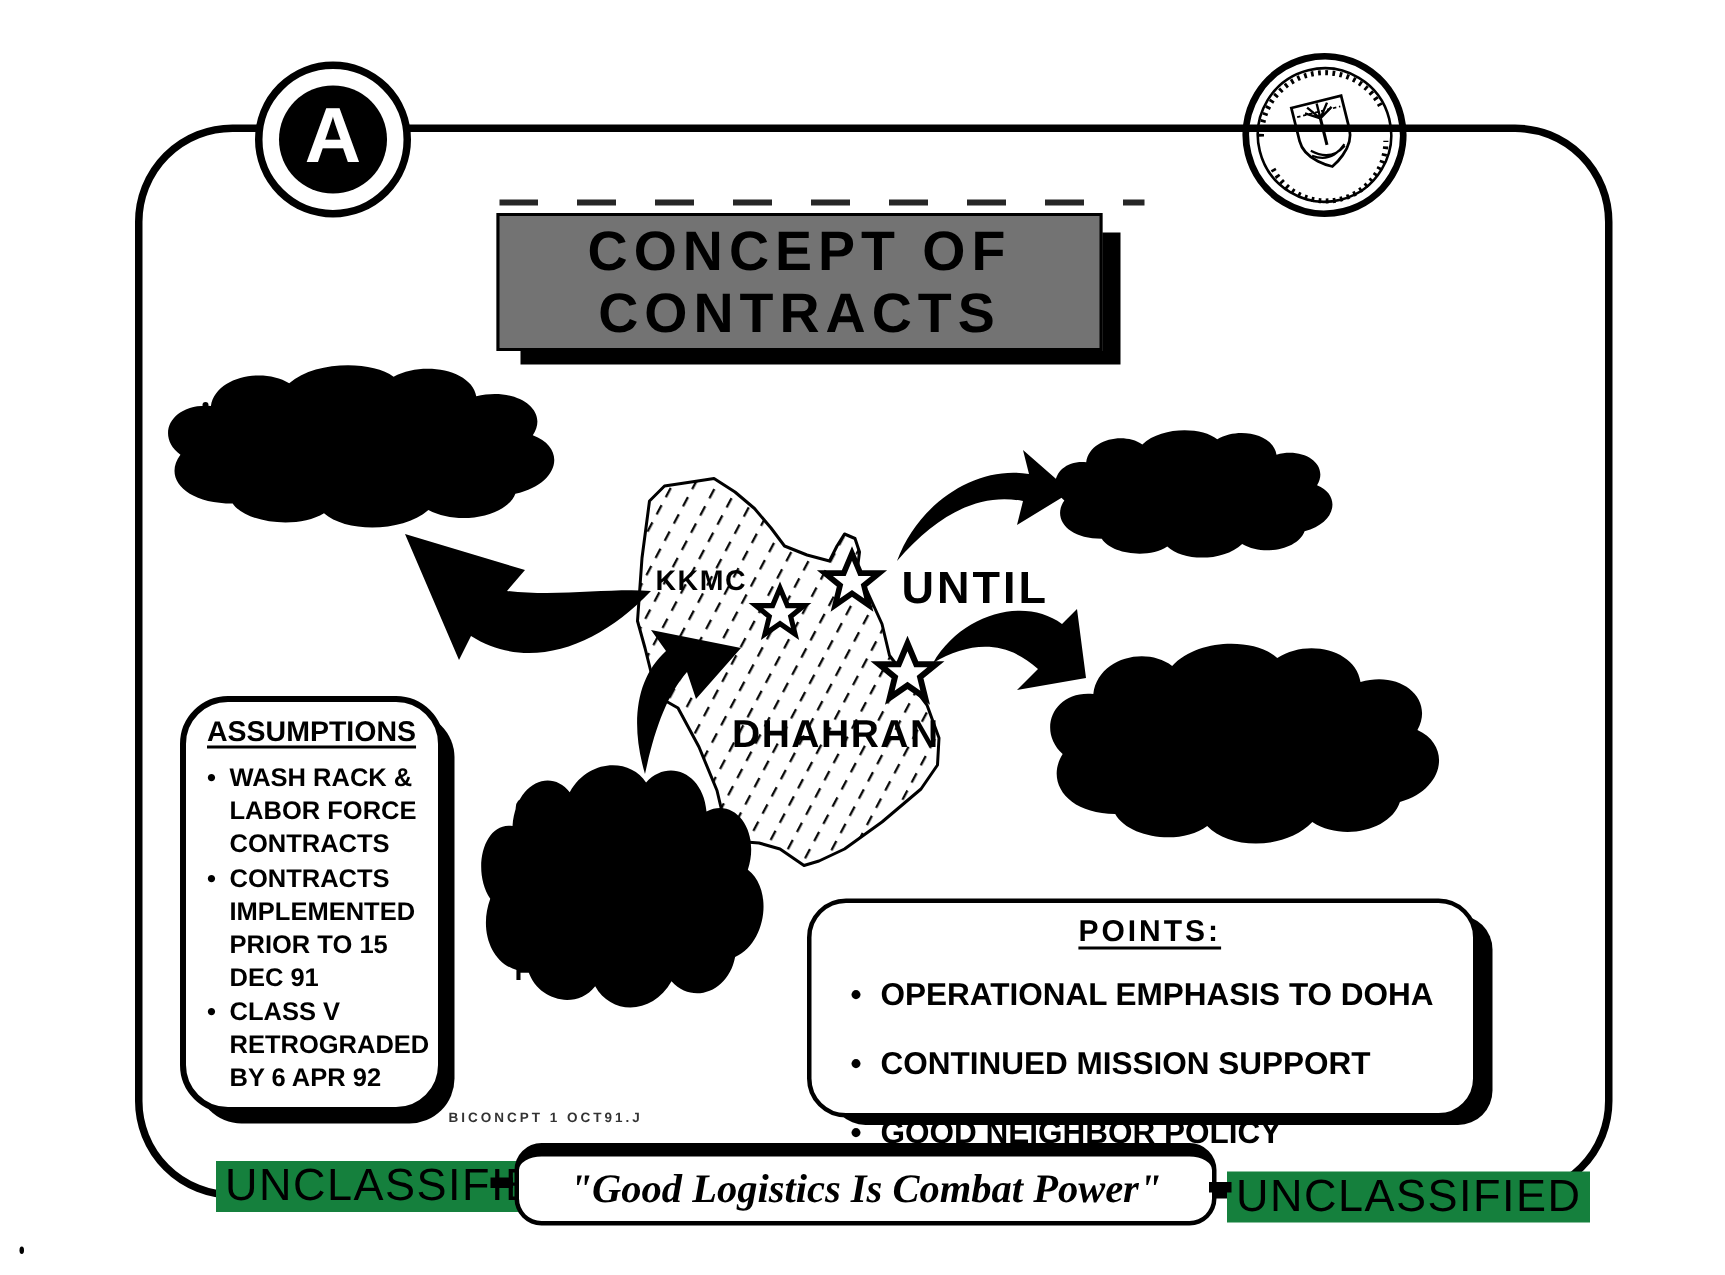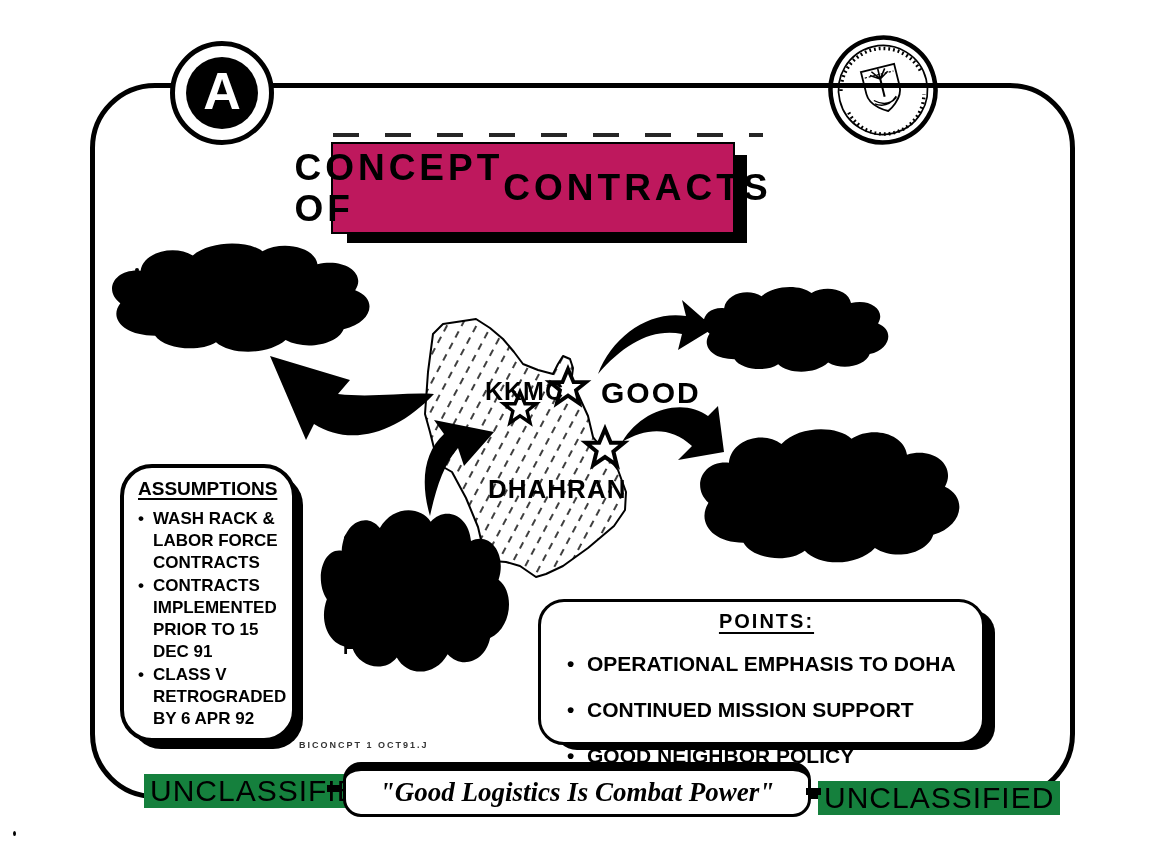--- a/index.html
+++ b/index.html
@@ -13,34 +13,34 @@
   
   #badge-a{left:170px;top:41px;width:94px;height:94px;border:5px solid #000;border-radius:50%;background:#fff;z-index:6;
            display:flex;align-items:center;justify-content:center;}
   #badge-a-inner{width:72px;height:72px;border-radius:50%;background:#000;display:flex;align-items:center;justify-content:center;}
   #badge-a-inner span{color:#fff;font-weight:bold;font-size:52px;line-height:1;transform:translateY(-2px);}
 
   
   #seal{left:826px;top:33px;width:114px;height:114px;z-index:6;}
 
   
-  #title-box{left:331px;top:142px;width:400px;height:88px;background:#be185d;border:2px solid #000;
-             box-shadow:14px 11px 0 -2px #000;z-index:4;display:flex;flex-direction:row;align-items:center;justify-content:center;}
+  #title-box{left:331px;top:142px;width:400px;height:88px;background:#737373;border:2px solid #000;
+             box-shadow:14px 11px 0 -2px #000;z-index:4;display:flex;flex-direction:column;align-items:center;justify-content:center;}
   .title-line{font-weight:bold;font-size:37px;letter-spacing:4px;line-height:1.12;}
   #title-dashes{left:333px;top:133px;width:430px;height:4px;z-index:4;
     background:repeating-linear-gradient(90deg,#000 0 26px,transparent 26px 52px);opacity:.85;}
 
   
   .cloud-svg{position:absolute;z-index:3;}
   .cloud-label{position:absolute;z-index:4;font-weight:bold;text-align:center;line-height:1.32;}
 
   
   #map-svg{left:418px;top:312px;width:232px;height:282px;z-index:2;}
   .map-label{position:absolute;z-index:4;font-weight:bold;}
-  #label-kkmc{left:437px;top:377px;font-size:25px;letter-spacing:1px;margin-left:48px;}
+  #label-kkmc{left:437px;top:377px;font-size:19px;letter-spacing:1px;}
   #label-doha{left:601px;top:376px;font-size:30px;letter-spacing:2px;}
   #label-dhahran{left:488px;top:474px;font-size:26px;letter-spacing:1px;}
 
   
   #arrows{left:0;top:0;width:1150px;height:850px;z-index:3;pointer-events:none;}
   #arrows path{fill:#000;}
 
   
   #assumptions-box{left:120px;top:464px;width:176px;height:278px;border:4px solid #000;border-radius:32px;
                    background:#fff;box-shadow:9px 9px 0 -2px #000;z-index:4;padding:10px 8px 8px 14px;box-sizing:border-box;}
@@ -164,21 +164,21 @@
              L 200,158 L 208,180 L 207,198 L 196,214 L 170,236 L 145,254 L 128,262 L 118,265
              L 102,254 L 88,250 L 75,249 L 64,232 L 60,215 L 48,186 L 34,160 L 20,152 L 12,120 L 7,102 L 10,60 Z" fill="url(#hatch)" stroke="#000" stroke-width="2" stroke-linejoin="round"></path>
     <g>
       <path transform="translate(102,97) scale(1.7)" d="M0,-10 L2.9,-3.1 L9.5,-3.1 L4.2,1.2 L5.9,8.1 L0,4 L-5.9,8.1 L-4.2,1.2 L-9.5,-3.1 L-2.9,-3.1 Z" fill="#fff" stroke="#000" stroke-width="2"></path>
       <path transform="translate(150,76) scale(1.9)" d="M0,-10 L2.9,-3.1 L9.5,-3.1 L4.2,1.2 L5.9,8.1 L0,4 L-5.9,8.1 L-4.2,1.2 L-9.5,-3.1 L-2.9,-3.1 Z" fill="#fff" stroke="#000" stroke-width="2"></path>
       <path transform="translate(187,137) scale(2)" d="M0,-10 L2.9,-3.1 L9.5,-3.1 L4.2,1.2 L5.9,8.1 L0,4 L-5.9,8.1 L-4.2,1.2 L-9.5,-3.1 L-2.9,-3.1 Z" fill="#fff" stroke="#000" stroke-width="2"></path>
     </g>
   </svg>
 
   <div class="map-label abs" id="label-kkmc">KKMC</div>
-  <div class="map-label abs" id="label-doha">GOOD</div>
+  <div class="map-label abs" id="label-doha">UNTIL</div>
   <div class="map-label abs" id="label-dhahran">DHAHRAN</div>
 
   <svg class="abs" id="arrows" viewBox="0 0 1150 850">
     <path d="M 434,394 C 398,432 352,448 314,424 L 306,440 L 270,356 L 350,380 L 338,394 C 372,398 406,392 434,394 Z"></path>
     <path d="M 598,374 C 612,336 650,310 686,316 L 682,300 L 714,328 L 678,350 L 682,334 C 652,328 624,344 598,374 Z"></path>
     <path d="M 622,442 C 642,408 684,398 708,416 L 718,406 L 724,452 L 678,460 L 692,446 C 670,426 646,428 622,442 Z"></path>
     <path d="M 430,516 C 420,482 424,452 444,434 L 434,420 L 494,432 L 464,466 L 458,448 C 444,464 436,488 430,516 Z"></path>
   </svg>
 
   <div class="abs" id="assumptions-box">

